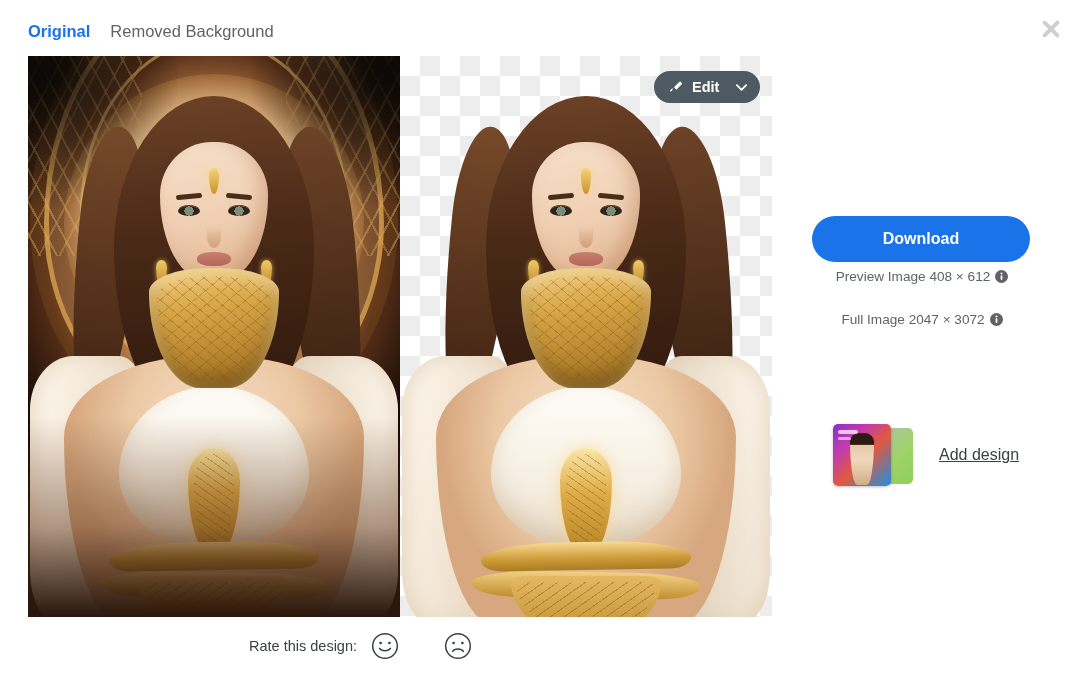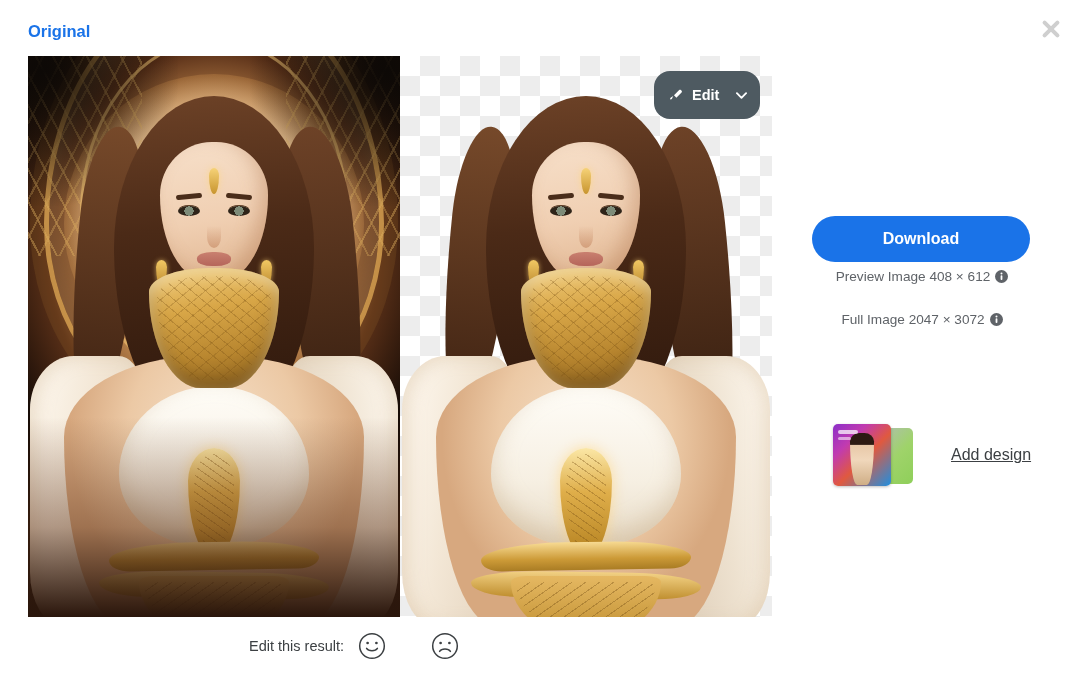--- a/index.html
+++ b/index.html
@@ -193,21 +193,21 @@
     background: repeating-linear-gradient(-35deg, rgba(110,72,16,.35) 0 1px, transparent 1px 8px);
     border-radius: inherit; }
   .art.orig .bg-bottom {
     position:absolute; left:0; right:0; bottom:0; height:200px;
     background: linear-gradient(0deg, #2a160c 0%, rgba(90,48,24,.45) 45%, rgba(90,48,24,0) 100%);
   }
 
   
   .edit-btn {
     position: absolute; left: 654px; top: 71px;
-    height: 48px; padding: 0 6px 0 14px;
+    height: 32px; padding: 0 6px 0 14px;
     display: flex; align-items: center; gap: 9px;
     background: #4e5a61; color: #fff;
     border-radius: 16px; cursor: pointer;
     font-size: 14.5px; font-weight: bold;
   }
   .edit-btn .brush { width: 15px; height: 15px; display:block; }
   .edit-btn .caret {
     width: 26px; display:flex; align-items:center; justify-content:center;
   }
   .edit-btn .caret svg { width: 11px; height: 7px; }
@@ -233,21 +233,21 @@
   .cap {
     margin-top: 7px; 
     font-size: 13.6px; color: #5f6368;
     display: flex; align-items: center; justify-content: center; gap: 5px;
   }
   .info-icon { width: 13px; height: 13px; display:block; }
   .spacer-1 { height: 21px; }
 
   .add-design {
     position: absolute; left: 833px; top: 424px;
-    display: flex; align-items: center; gap: 36px;
+    display: flex; align-items: center; gap: 24px;
   }
   .stack { position: relative; width: 82px; height: 62px; }
   .card { position: absolute; border-radius: 5px; }
   .card.back  { left: 24px; top: 4px;  width: 56px; height: 56px;
                 background: linear-gradient(135deg,#b9b3d8 0%, #9fd36a 60%, #8fcf5a 100%); }
   .card.mid   { left: 12px; top: 3px;  width: 46px; height: 58px;
                 background: linear-gradient(180deg,#ffc21f 0%, #ffc21f 48%, #ff2d8a 48%, #ff2d8a 100%); }
   .card.front { left: 0;   top: 0;    width: 58px; height: 62px; overflow: hidden;
                 background: linear-gradient(135deg,#8b2fc9 0%, #c13bb0 28%, #e0593f 55%, #1f8fe0 100%);
                 box-shadow: 0 1px 3px rgba(0,0,0,.25); }
@@ -267,20 +267,23 @@
   }
 </style>
 </head>
 <body>
 
 <div class="root">
 
   <div class="tabs">
     <div class="tab active">
       <span>Original</span>
+    </div>
+    <div class="tab">
+      <span>Removed Background</span>
     </div>
   </div>
 
   <div class="close-btn">
     <svg viewBox="0 0 24 24">
       <path d="M5 5 L19 19 M19 5 L5 19" stroke="#cfcfcf" stroke-width="4.4" stroke-linecap="round"></path>
     </svg>
   </div>
 
   <div class="viewer">
@@ -361,21 +364,21 @@
     </svg>
     <span>Edit</span>
     <span class="caret">
       <svg viewBox="0 0 12 7">
         <path d="M1 1 L6 6 L11 1" stroke="#ffffff" stroke-width="2" fill="none" stroke-linecap="round" stroke-linejoin="round"></path>
       </svg>
     </span>
   </div>
 
   <div class="rate-row">
-    <span class="rate-label">Edit this result:</span>
+    <span class="rate-label">Rate this design:</span>
     <svg class="rate-face" viewBox="0 0 28 28">
       <circle cx="14" cy="14" r="12.3" fill="none" stroke="#3c4043" stroke-width="1.5"></circle>
       <circle cx="9.6" cy="11" r="1.35" fill="#3c4043"></circle>
       <circle cx="18.4" cy="11" r="1.35" fill="#3c4043"></circle>
       <path d="M8.6 16.4 C10.6 19.6, 17.4 19.6, 19.4 16.4" fill="none" stroke="#3c4043" stroke-width="1.5" stroke-linecap="round"></path>
     </svg>
     <span class="rate-gap"></span>
     <svg class="rate-face" viewBox="0 0 28 28">
       <circle cx="14" cy="14" r="12.3" fill="none" stroke="#3c4043" stroke-width="1.5"></circle>
       <circle cx="9.6" cy="11" r="1.35" fill="#3c4043"></circle>

